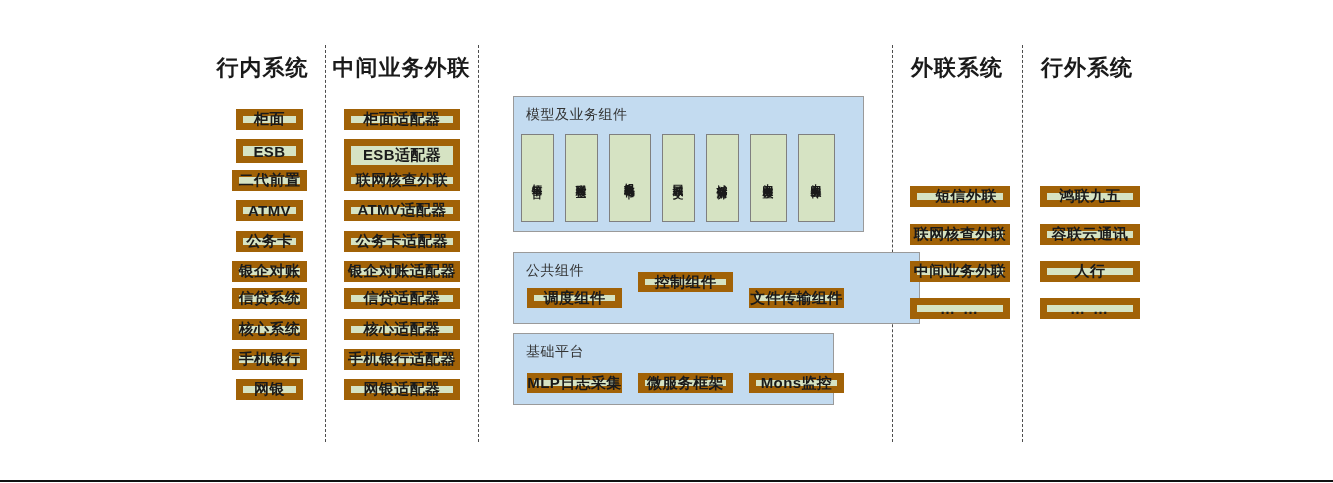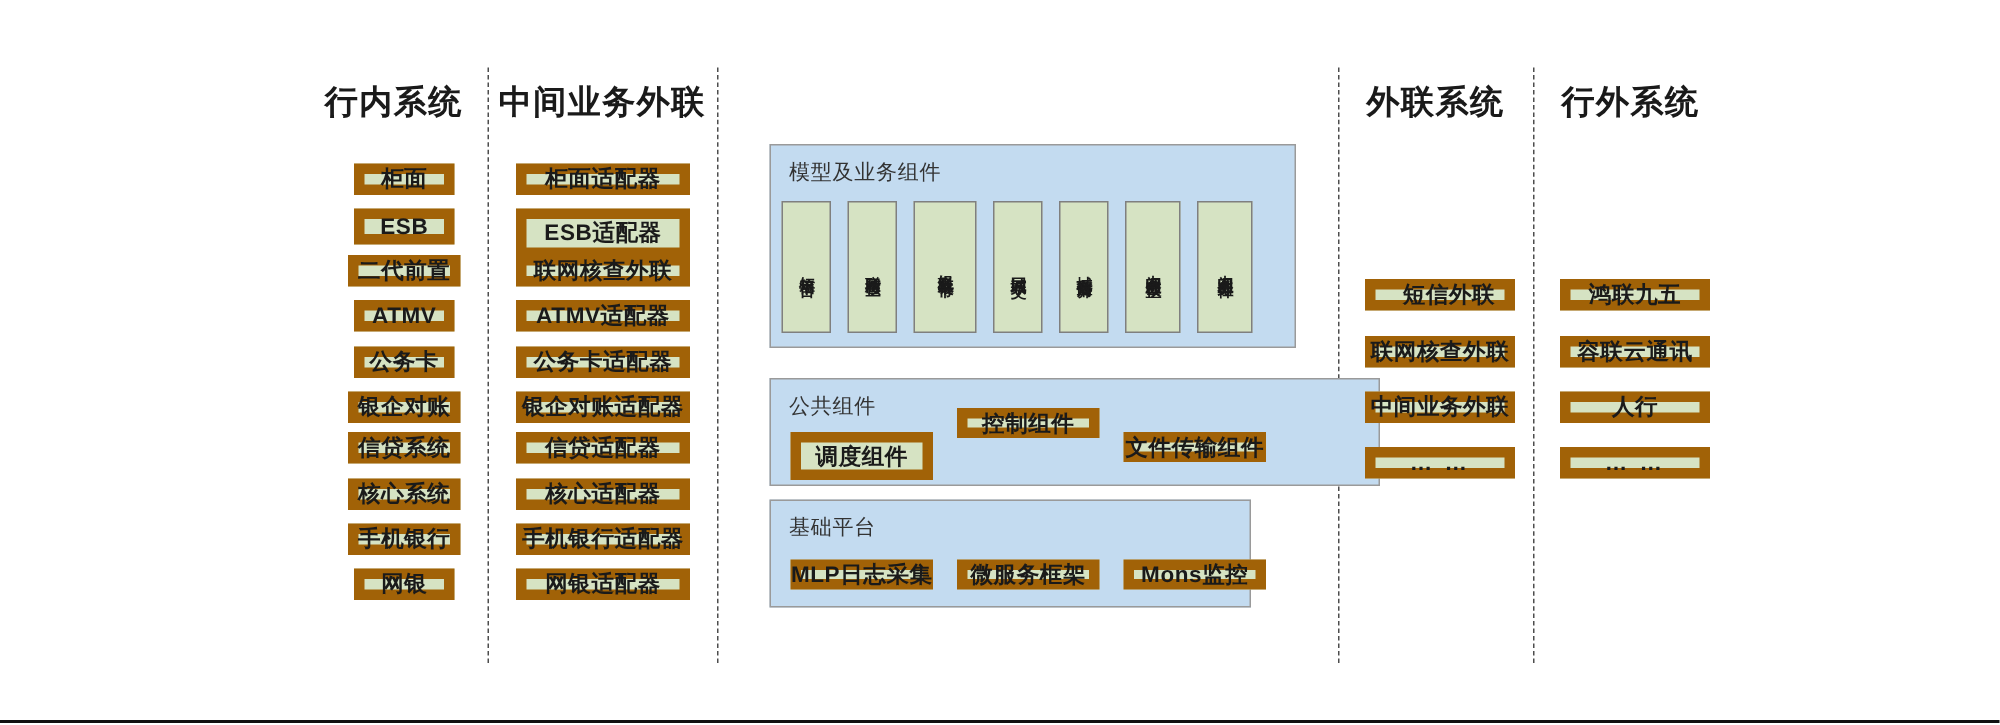--- a/index.html
+++ b/index.html
@@ -167,21 +167,21 @@
   <div class="vnode" style="left:750px; top:134px; width:37px; height:88px;">
     <span>中间业务模型</span>
   </div>
   <div class="vnode" style="left:798px; top:134px; width:37px; height:88px;">
     <span>中间业务组件</span>
   </div>
 
   <div class="panel" style="left:513px; top:252px; width:407px; height:72px;">
     <div class="panel-title">公共组件</div>
   </div>
-  <div class="node" style="left:527px; top:288px; width:95px; height:32px;">调度组件</div>
+  <div class="node" style="left:527px; top:288px; width:95px; height:20px;">调度组件</div>
   <div class="node" style="left:638px; top:272px; width:95px; height:20px;">控制组件</div>
   <div class="node" style="left:749px; top:288px; width:95px; height:20px;">文件传输组件</div>
 
   <div class="panel" style="left:513px; top:333px; width:321px; height:72px;">
     <div class="panel-title">基础平台</div>
   </div>
   <div class="node" style="left:527px; top:373px; width:95px; height:20px;">MLP日志采集</div>
   <div class="node" style="left:638px; top:373px; width:95px; height:20px;">微服务框架</div>
   <div class="node" style="left:749px; top:373px; width:95px; height:20px;">Mons监控</div>
 

